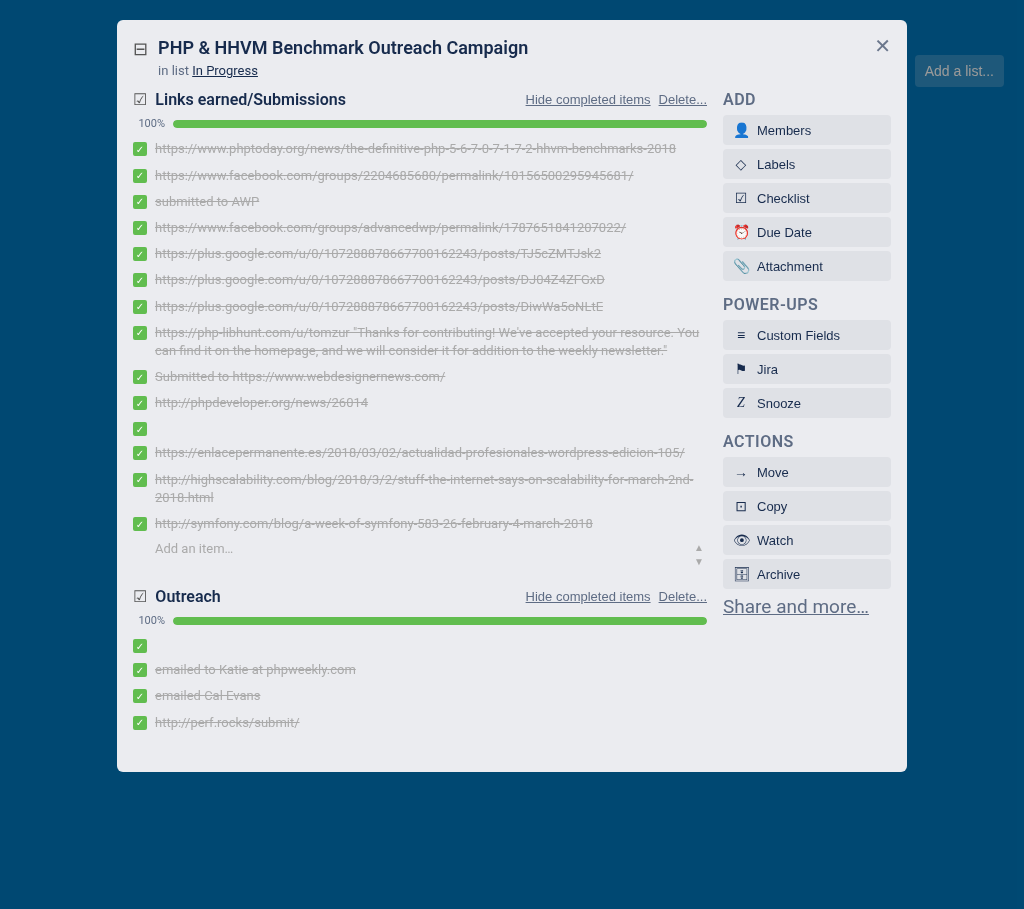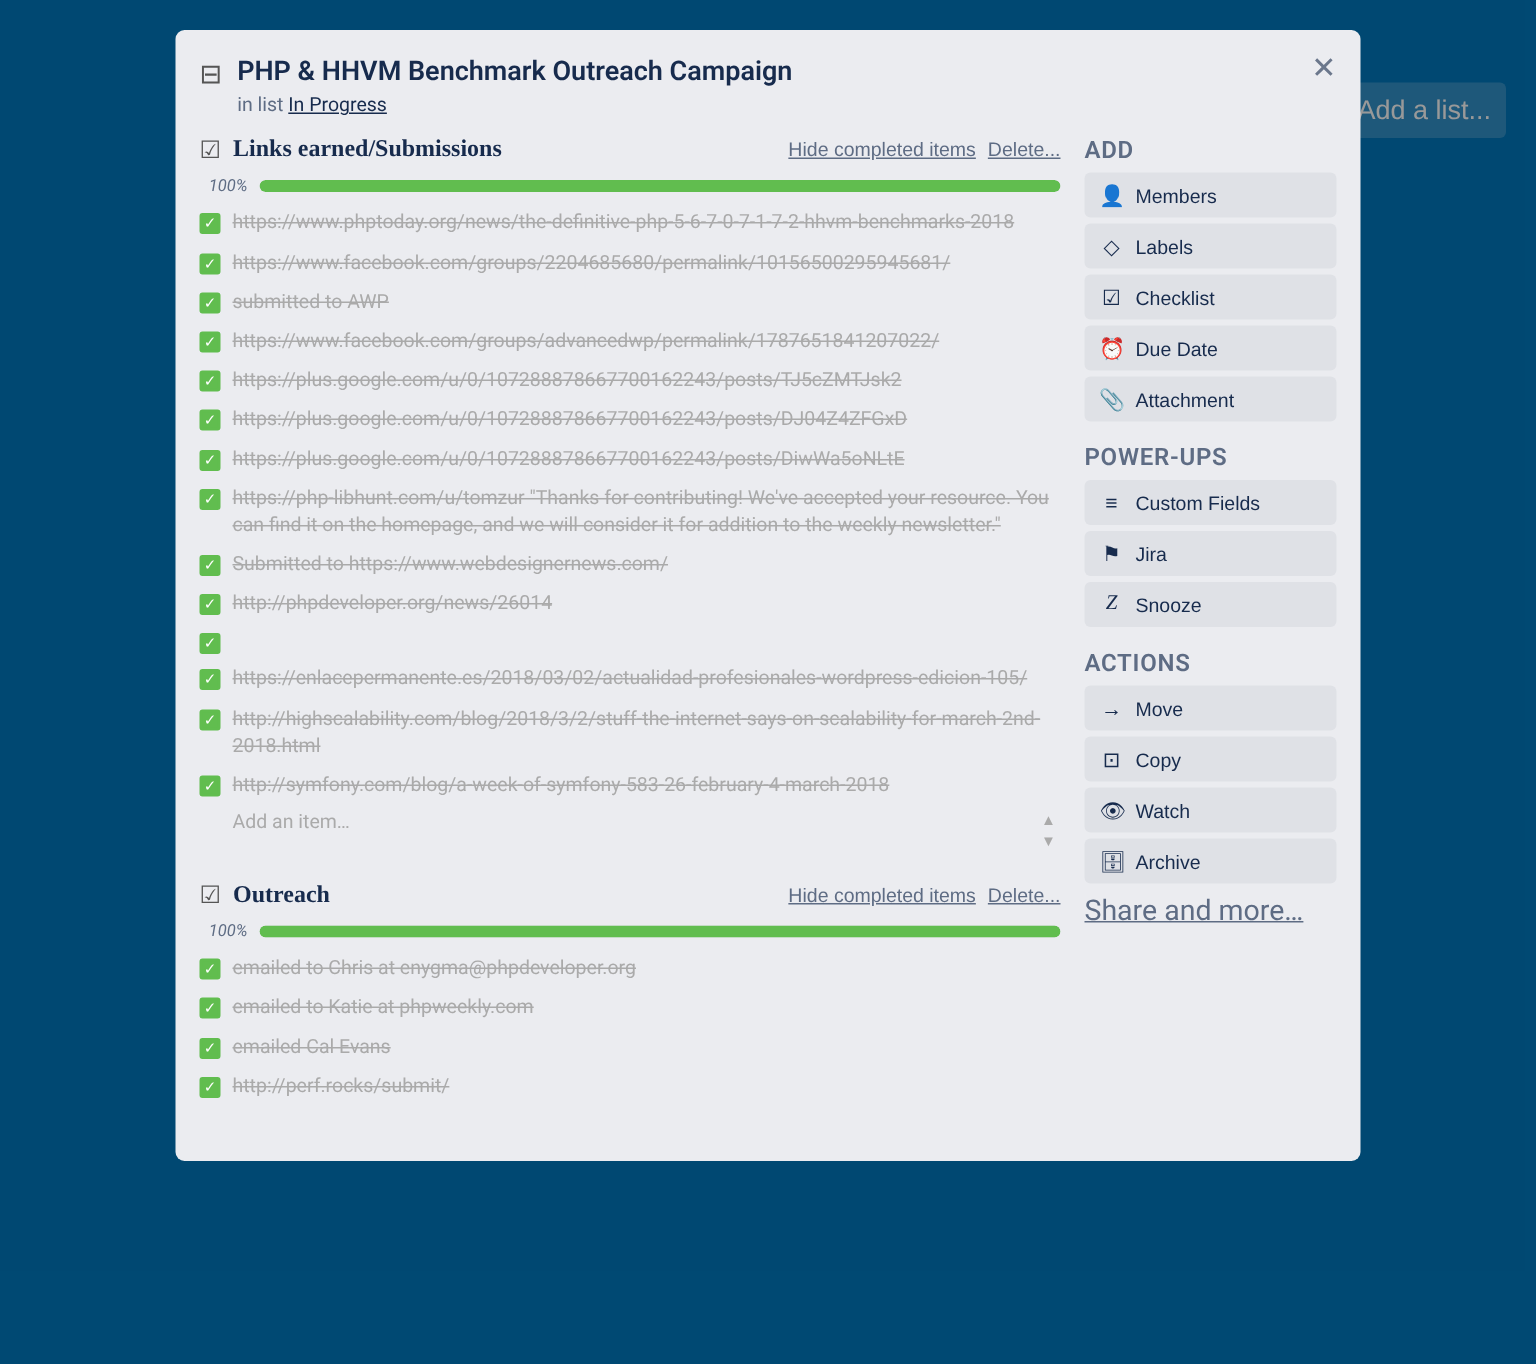--- a/index.html
+++ b/index.html
@@ -20,21 +20,21 @@
 
     .add-list-btn {
       position: absolute;
       top: 55px;
       right: 20px;
       background: rgba(255,255,255,0.2);
       color: white;
       border: none;
       padding: 8px 10px;
       border-radius: 4px;
-      font-size: 18px;
+      font-size: 14px;
       cursor: pointer;
     }
 
     
     .modal-overlay {
       position: absolute;
       inset: 0;
       background: rgba(0,0,0,0.4);
       display: flex;
       align-items: flex-start;
@@ -137,21 +137,20 @@
 
     .checklist-icon {
       font-size: 16px;
       color: #555;
     }
 
     .checklist-title {
       font-size: 16px;
       font-weight: 600;
       color: #172b4d;
-      font-family: Liberation Serif, serif;
     }
 
     .checklist-actions {
       display: flex;
       gap: 8px;
     }
 
     .checklist-action-btn {
       background: none;
       border: none;
@@ -166,21 +165,20 @@
       align-items: center;
       gap: 8px;
       margin-bottom: 6px;
     }
 
     .progress-label {
       font-size: 11px;
       color: #5e6c84;
       min-width: 32px;
       text-align: right;
-      font-style: italic;
     }
 
     .progress-bar-bg {
       flex: 1;
       height: 8px;
       background: #dfe1e6;
       border-radius: 4px;
       overflow: hidden;
     }
 
@@ -440,21 +438,20 @@
           <div class="progress-bar-container">
             <span class="progress-label">100%</span>
             <div class="progress-bar-bg">
               <div class="progress-bar-fill" style="width: 100%"></div>
             </div>
           </div>
 
           <div class="checklist-items">
             <div class="checklist-item">
               <div class="item-checkbox checked">✓</div>
-              <span class="item-text">emailed to Chris at enygma@phpdeveloper.org</span>
             </div>
             <div class="checklist-item">
               <div class="item-checkbox checked">✓</div>
               <span class="item-text">emailed to Katie at phpweekly.com</span>
             </div>
             <div class="checklist-item">
               <div class="item-checkbox checked">✓</div>
               <span class="item-text">emailed Cal Evans</span>
             </div>
             <div class="checklist-item">

